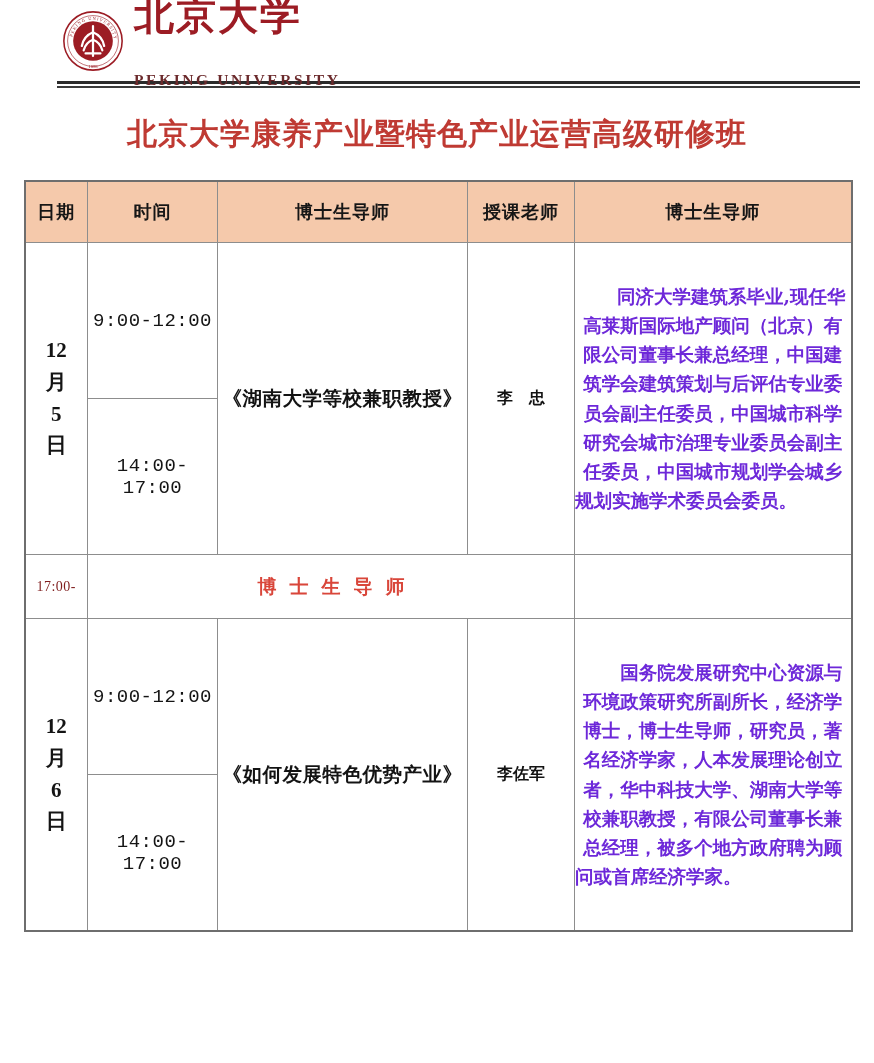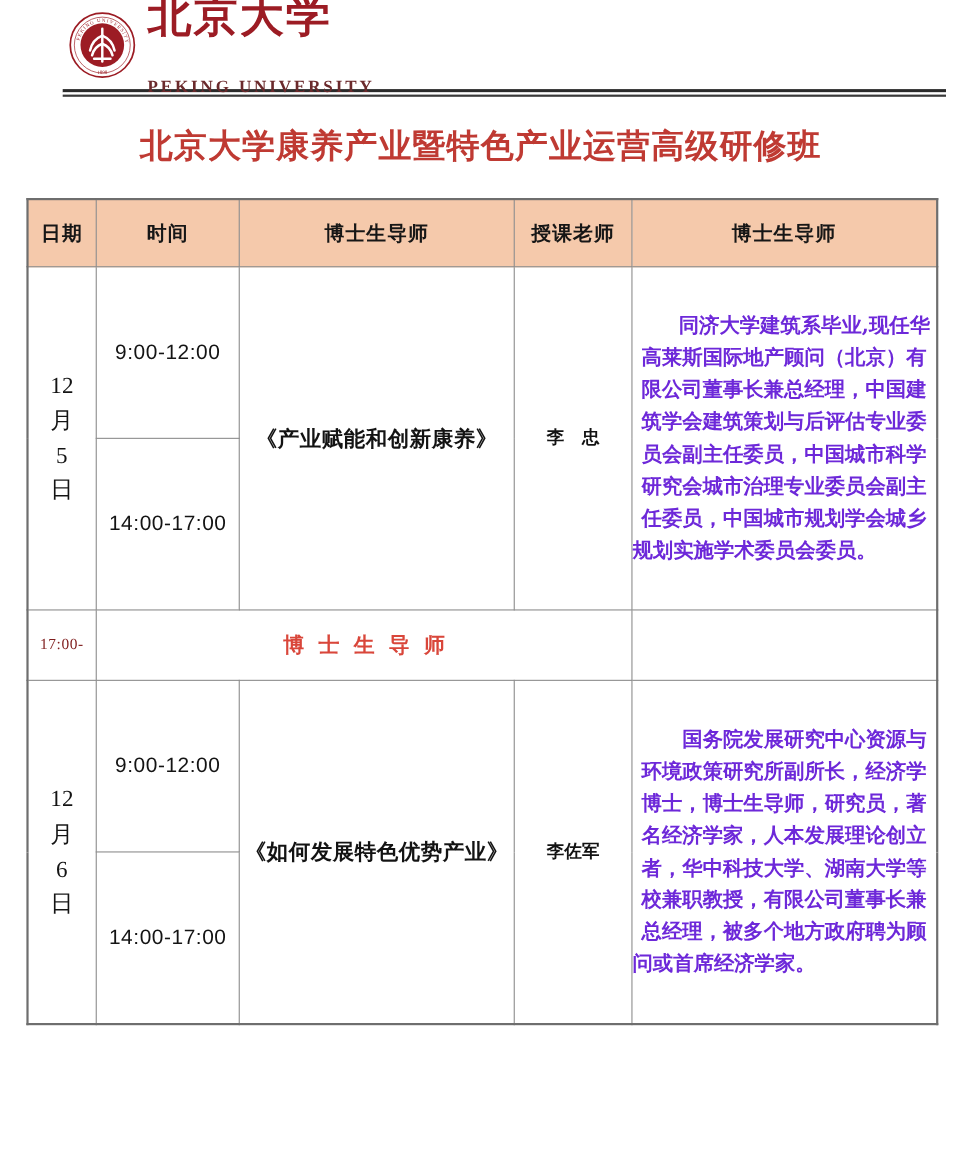--- a/index.html
+++ b/index.html
@@ -133,28 +133,28 @@
     font-weight: 700;
     font-size: 18px;
     color: #161616;
     letter-spacing: 1px;
     border-bottom: 2px solid #6e6e6e;
   }
 
   .cell-date {
     font-family: "Liberation Serif", "DejaVu Serif", serif;
     font-size: 21px;
-    font-weight: 400;
+    font-weight: 700;
     line-height: 1.52;
     color: #141414;
   }
   .cell-date span { display: block; }
 
   .cell-time {
-    font-family: Liberation Sans, sans-serif;
+    font-family: Liberation Mono, monospace;
     font-size: 19px;
     color: #141414;
     height: 155px;
     letter-spacing: 0.5px;
   }
   .cell-time-short {
     font-family: "Liberation Serif", "DejaVu Serif", serif;
     font-size: 14px;
     color: #7f1d1d;
     height: 63px;
@@ -267,21 +267,21 @@
     <tbody>
 
       <tr>
         <td class="cell-date" rowspan="2">
           <span>12</span>
           <span>月</span>
           <span>5</span>
           <span>日</span>
         </td>
         <td class="cell-time">9:00-12:00</td>
-        <td class="cell-course" rowspan="2">《产业赋能和创新康养》</td>
+        <td class="cell-course" rowspan="2">《湖南大学等校兼职教授》</td>
         <td class="cell-teacher" rowspan="2">李　忠</td>
         <td class="cell-bio" rowspan="2">同济大学建筑系毕业,现任华高莱斯国际地产顾问（北京）有限公司董事长兼总经理，中国建筑学会建筑策划与后评估专业委员会副主任委员，中国城市科学研究会城市治理专业委员会副主任委员，中国城市规划学会城乡规划实施学术委员会委员。</td>
       </tr>
 
       <tr>
         <td class="cell-time">14:00-17:00</td>
       </tr>
 
       <tr>
         <td class="cell-time-short">17:00-</td>

